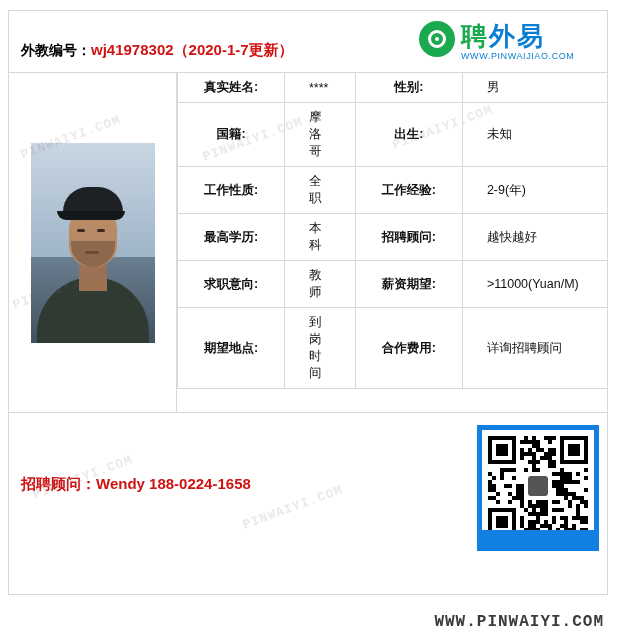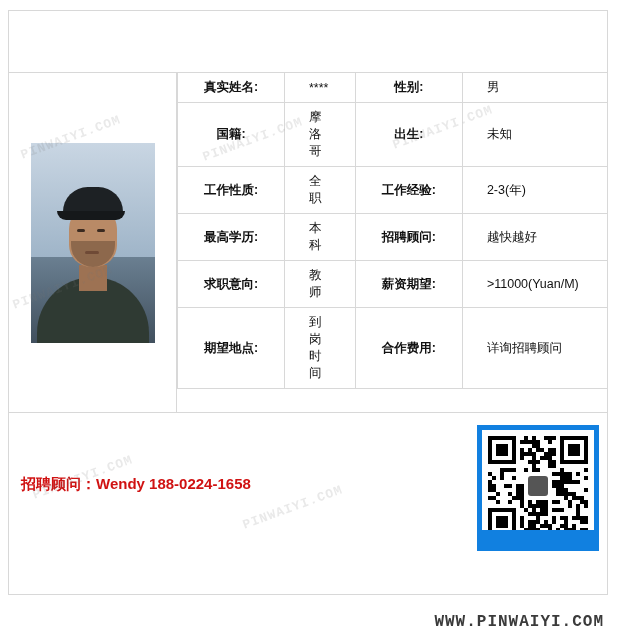--- a/index.html
+++ b/index.html
@@ -328,20 +328,32 @@
   }
 </style>
 </head>
 <body>
 
 <div class="page">
 
   <div class="card">
 
     <div class="header">
+      <div class="header-title">
+        <span>外教编号：</span><span class="id">wj41978302（2020-1-7更新）</span>
+      </div>
+      <div class="logo">
+        <div class="logo-mark">
+          <div class="inner"></div>
+        </div>
+        <div class="logo-text">
+          <span class="g">聘</span><span>外易</span>
+        </div>
+        <div class="logo-sub">WWW.PINWAIJIAO.COM</div>
+      </div>
     </div>
 
 
     <div class="body-area">
 
       <div class="photo-cell">
         <div class="photo">
           <div class="ph-sky"></div>
           <div class="ph-ground"></div>
           <div class="ph-shoulders"></div>
@@ -367,21 +379,21 @@
         <tr>
           <td class="lbl">国籍:</td>
           <td class="val">摩洛哥</td>
           <td class="lbl2">出生:</td>
           <td class="val2">未知</td>
         </tr>
         <tr>
           <td class="lbl">工作性质:</td>
           <td class="val">全职</td>
           <td class="lbl2">工作经验:</td>
-          <td class="val2">2-3(年)</td>
+          <td class="val2">2-9(年)</td>
         </tr>
         <tr>
           <td class="lbl">最高学历:</td>
           <td class="val">本科</td>
           <td class="lbl2">招聘顾问:</td>
           <td class="val2">越快越好</td>
         </tr>
         <tr>
           <td class="lbl">求职意向:</td>
           <td class="val">教师</td>

